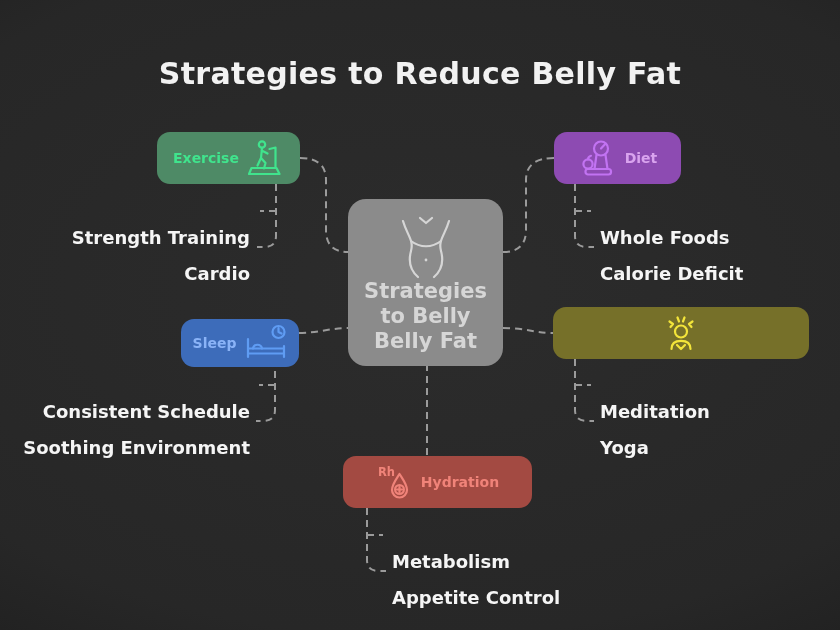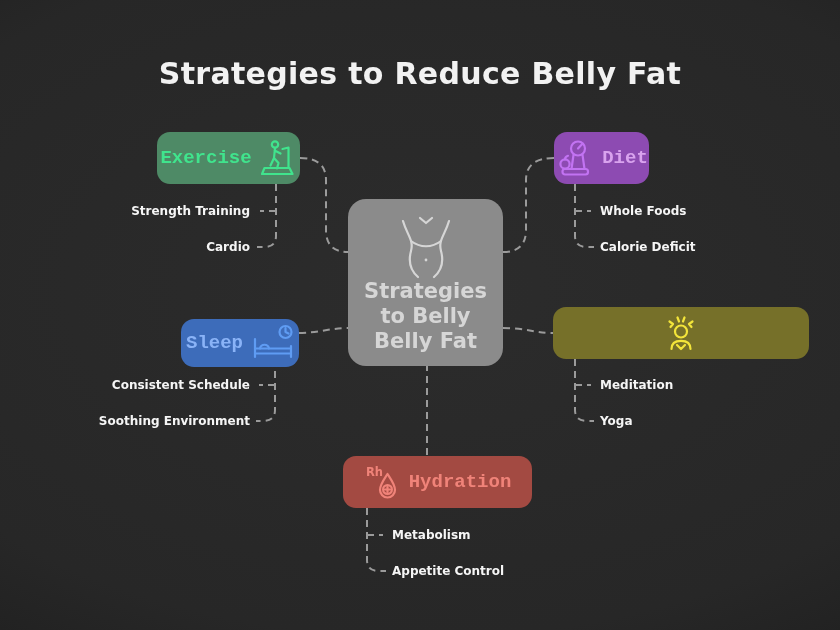--- a/index.html
+++ b/index.html
@@ -11,37 +11,37 @@
   .title{
     position:absolute;left:0;right:0;top:56px;text-align:center;
     font-size:30px;font-weight:bold;color:#f2f2f2;letter-spacing:.3px;
   }
   .links{position:absolute;left:0;top:0;}
   .dash{fill:none;stroke:var(--conn,#9b9b9b);stroke-width:2;stroke-dasharray:7 5;}
   .node{
     position:absolute;display:flex;align-items:center;justify-content:center;gap:9px;
     background:var(--fill);border-radius:13px;
   }
-  .node-label{font-size:19px;font-weight:bold;color:var(--label);white-space:nowrap;font-family:Liberation Mono, monospace;}
+  .node-label{font-size:14px;font-weight:bold;color:var(--label);white-space:nowrap;}
   .s{stroke:var(--icon);stroke-width:2.2;fill:none;stroke-linecap:round;stroke-linejoin:round;}
   .f{fill:var(--icon);stroke:none;}
   .icon-text{font-family:"DejaVu Sans",sans-serif;font-size:11.5px;font-weight:bold;}
   .center-node{
     left:348px;top:199px;width:155px;height:165px;border-radius:18px;
     flex-direction:column;gap:0;padding-top:2px;
   }
   .center-line{font-size:21px;font-weight:bold;line-height:25px;color:var(--label);}
   .pos-exercise{left:157px;top:132px;width:143px;height:52px;}
-  .pos-diet{left:554px;top:132px;width:95px;height:52px;}
+  .pos-diet{left:554px;top:132px;width:127px;height:52px;}
   .pos-sleep{left:181px;top:319px;width:118px;height:48px;}
   .pos-stress{left:553px;top:307px;width:256px;height:52px;}
   .pos-hydration{left:343px;top:456px;width:189px;height:52px;}
   .lbl{
-    position:absolute;font-size:12px;font-weight:bold;color:#f5f5f5;
-    transform:translateY(-50%);white-space:nowrap;
+    position:absolute;font-size:18px;font-weight:bold;color:#f5f5f5;
+    transform:translateY(-50%);white-space:nowrap;margin-top:26px;
   }
   .lbl-strength{right:590px;top:211px;} .lbl-cardio{right:590px;top:247px;}
   .lbl-whole{left:600px;top:211px;}    .lbl-calorie{left:600px;top:247px;}
   .lbl-consistent{right:590px;top:385px;} .lbl-soothing{right:590px;top:421px;}
   .lbl-meditation{left:600px;top:385px;}  .lbl-yoga{left:600px;top:421px;}
   .lbl-metabolism{left:392px;top:535px;}  .lbl-appetite{left:392px;top:571px;}
 </style>
 </head>
 <body>
 

